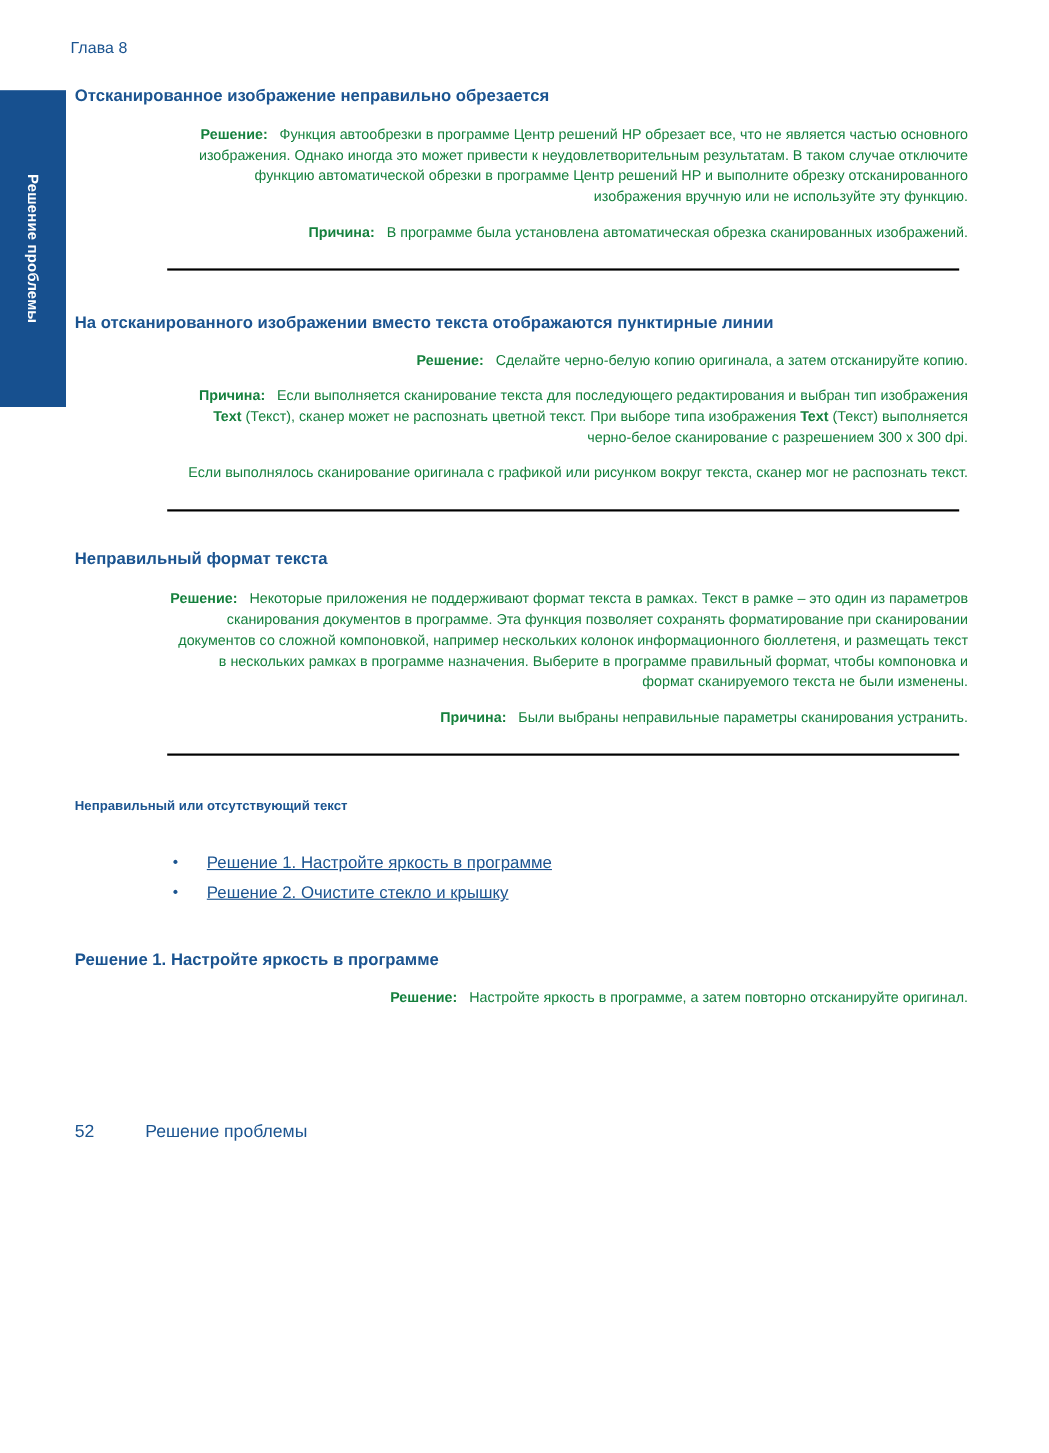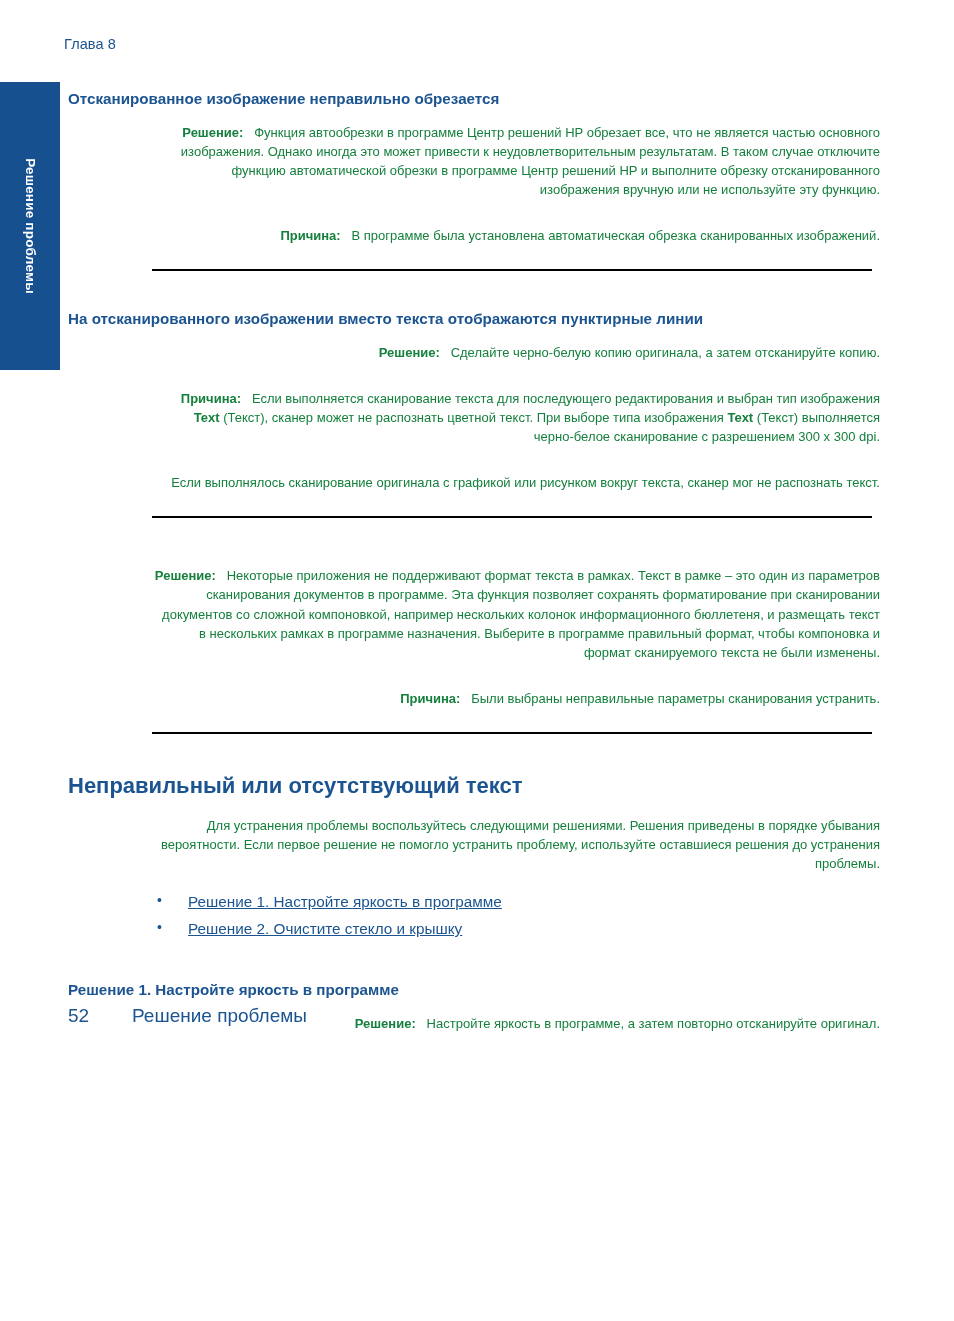--- a/index.html
+++ b/index.html
@@ -45,28 +45,28 @@
     color: #ffffff;
     font-size: 13.5px;
     font-weight: bold;
     letter-spacing: 0.2px;
   }
 
   
   .content {
     position: absolute;
     left: 68px;
-    top: 89px;
+    top: 78px;
     width: 812px;
   }
 
   
   h1.sec-title {
     margin: 0;
-    font-size: 22px;
+    font-size: 12px;
     font-weight: bold;
     color: #1b5490;
     line-height: 1.3;
   }
   h2.sub-title {
     margin: 0;
     font-size: 15.2px;
     font-weight: bold;
     color: #1b5490;
     line-height: 1.32;
@@ -82,21 +82,21 @@
     margin-left: 84px;
   }
   p.body {
     margin: 0;
     font-size: 13px;
     line-height: 1.465;
     color: #15803d;
     text-align: right;
   }
   p.body + p.body {
-    margin-top: 27px;
+    margin-top: 13px;
   }
   .lbl {
     font-weight: bold;
   }
   .rule {
     border: none;
     border-top: 2px solid #000000;
     margin: 0;
     width: 720px;
     margin-left: 84px;
@@ -132,23 +132,23 @@
   .sp-18 { height: 18px; }
   .sp-16 { height: 16px; }
   .sp-14 { height: 14px; }
   .sp-38 { height: 38px; }
   .sp-34 { height: 34px; }
 
   
   .footer {
     position: absolute;
     left: 68px;
-    bottom: 28px;
+    bottom: 16px;
     width: 812px;
-    font-size: 19px;
+    font-size: 16px;
     color: #1b5490;
   }
   .footer .pageno {
     display: inline-block;
     width: 64px;
   }
 </style>
 </head>
 <body>
 
@@ -176,34 +176,32 @@
     <div class="sp-14"></div>
     <div class="block">
       <p class="body"><span class="lbl">Решение:</span>&nbsp;&nbsp;&nbsp;<span>Сделайте черно-белую копию оригинала, а затем отсканируйте копию.</span></p>
       <p class="body"><span class="lbl">Причина:</span>&nbsp;&nbsp;&nbsp;<span>Если выполняется сканирование текста для последующего редактирования и выбран тип изображения </span><span class="lbl">Text</span><span> (Текст), сканер может не распознать цветной текст. При выборе типа изображения </span><span class="lbl">Text</span><span> (Текст) выполняется черно-белое сканирование с разрешением 300 x 300 dpi.</span></p>
       <p class="body">Если выполнялось сканирование оригинала с графикой или рисунком вокруг текста, сканер мог не распознать текст.</p>
     </div>
     <div class="sp-24"></div>
     <hr class="rule">
     <div class="sp-34"></div>
 
+    <h2 class="sub-title">Неправильный формат текста</h2>
     <div class="sp-14"></div>
     <div class="block">
       <p class="body"><span class="lbl">Решение:</span>&nbsp;&nbsp;&nbsp;<span>Некоторые приложения не поддерживают формат текста в рамках. Текст в рамке – это один из параметров сканирования документов в программе. Эта функция позволяет сохранять форматирование при сканировании документов со сложной компоновкой, например нескольких колонок информационного бюллетеня, и размещать текст в нескольких рамках в программе назначения. Выберите в программе правильный формат, чтобы компоновка и формат сканируемого текста не были изменены.</span></p>
       <p class="body"><span class="lbl">Причина:</span>&nbsp;&nbsp;&nbsp;<span>Были выбраны неправильные параметры сканирования устранить.</span></p>
     </div>
     <div class="sp-24"></div>
     <hr class="rule">
     <div class="sp-38"></div>
 
     <h1 class="sec-title">Неправильный или отсутствующий текст</h1>
     <div class="sp-16"></div>
-    <div class="block">
-      <p class="body">Для устранения проблемы воспользуйтесь следующими решениями. Решения приведены в порядке убывания вероятности. Если первое решение не помогло устранить проблему, используйте оставшиеся решения до устранения проблемы.</p>
-    </div>
     <div class="sp-18"></div>
     <ul class="link-list">
       <li><a href="#">Решение 1. Настройте яркость в программе</a></li>
       <li><a href="#">Решение 2. Очистите стекло и крышку</a></li>
     </ul>
     <div class="sp-34"></div>
     <h3 class="sol-title">Решение 1. Настройте яркость в программе</h3>
     <div class="sp-14"></div>
     <div class="block">
       <p class="body"><span class="lbl">Решение:</span>&nbsp;&nbsp;&nbsp;<span>Настройте яркость в программе, а затем повторно отсканируйте оригинал.</span></p>

